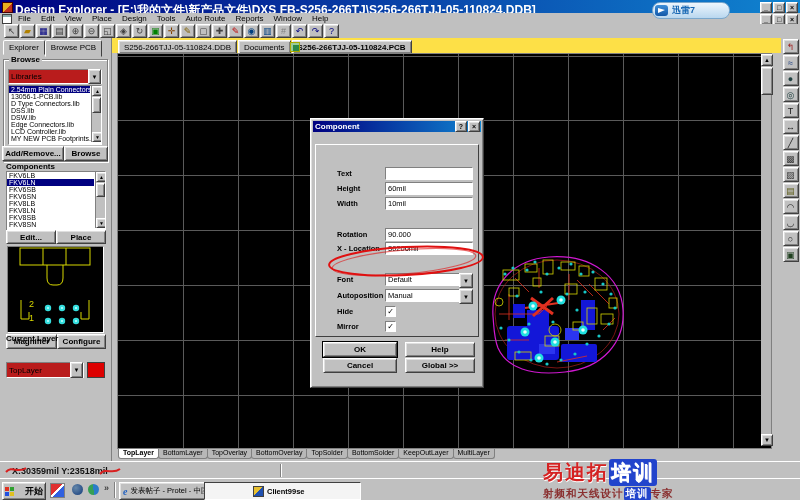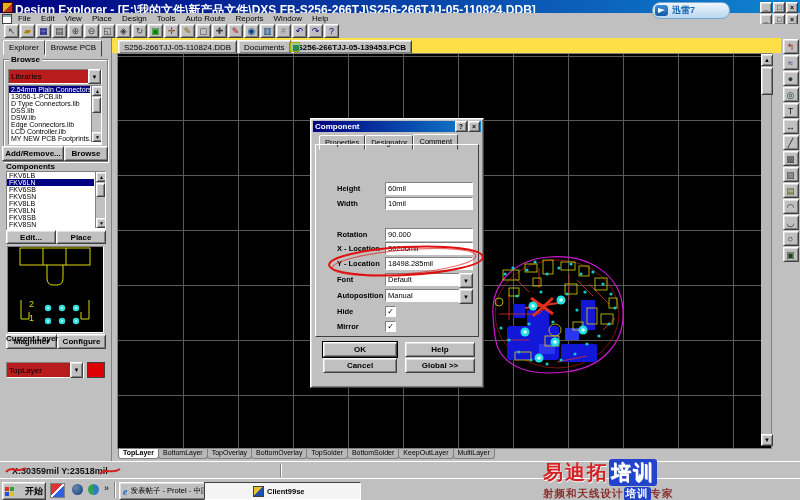--- a/index.html
+++ b/index.html
@@ -107,21 +107,21 @@
       <span class="ticon raised" style="color: rgb(0, 0, 128);">↶</span>
       <span class="ticon raised" style="color: rgb(0, 0, 128);">↷</span>
       <span class="ticon raised" style="color: rgb(0, 0, 128);">?</span>
     </div>
 
   <div class="abs" style="left:0;top:38px;width:800px;height:15px;background:#fde047;">
     <span class="abs" style="left:118px;top:2px;display:flex;">
 
     <span class="doctab raised">S256-266TJJ-05-110824.DDB</span>
         <span class="doctab raised">Documents</span>
-        <span class="doctab raised active">S256-266TJJ-05-139453.PCB</span>
+        <span class="doctab raised active">S256-266TJJ-05-110824.PCB</span>
       </span>
     <span class="abs" style="left:290px;top:4px;width:8px;height:8px;background:#2a8a4a;border:1px solid #aa0;box-shadow:inset 2px 2px 0 #9c9;"></span>
   </div>
 
   <div class="abs" style="left:0;top:38px;width:111px;height:423px;background:#c0c0c0;border-right:1px solid #808080;">
     <div class="abs" style="left:3px;top:2px;">
       
     <span class="sbtab">Explorer</span><span class="sbtab active">Browse PCB</span></div>
 
     <div class="abs" style="left:3px;top:21px;width:103px;height:101px;border:1px solid #808080;box-shadow:1px 1px 0 #fff, inset 1px 1px 0 #fff;"></div>
@@ -360,44 +360,41 @@
     </div>
 
   <div class="abs raised" style="left:310px;top:118px;width:172px;height:268px;z-index:5;">
     <div class="titlebar" style="margin:2px;height:11px;">
       <span style="font-size:8px;font-weight:bold;margin-left:2px;">Component</span>
       <span style="margin-left:auto;display:flex;gap:1px;margin-right:1px;">
         <span class="raised btn ctlbtn">?</span>
         <span class="raised btn ctlbtn">×</span>
       </span>
     </div>
-    <div style="margin-left:8px;margin-top:3px;">
-      
-    <span class="dtab">Properties</span><span class="dtab">Designator</span><span class="dtab active">Comment</span></div>
     <div class="abs" style="left:4px;top:25px;width:162px;height:191px;border:1px solid;border-color:#fff #404040 #404040 #fff;"></div>
 
+    <div class="drow" style="top:48px;">
+        <span class="dlabel">Text</span>
+        <span class="dfield"></span>
+      </div>
     <div class="drow" style="top:63px;">
         <span class="dlabel">Height</span>
         <span class="dfield">60mil</span>
       </div>
     <div class="drow" style="top:78px;">
         <span class="dlabel">Width</span>
         <span class="dfield">10mil</span>
       </div>
     <div class="drow" style="top:109px;">
         <span class="dlabel">Rotation</span>
         <span class="dfield">90.000</span>
       </div>
     <div class="drow" style="top:123px;">
         <span class="dlabel">X - Location</span>
         <span class="dfield">30206mil</span>
-      </div>
-    <div class="drow" style="top:138px;">
-        <span class="dlabel">Y - Location</span>
-        <span class="dfield">18498.285mil</span>
       </div>
     <div class="drow" style="top:170px;">
         <span class="dlabel">Autoposition</span>
         <span class="dfield sel">Manual</span>
         <span class="dselbtn raised btn">▼</span>
       </div>
     <div class="drow" style="top:154px;">
         <span class="dlabel">Font</span>
         <span class="dfield sel">Default</span>
         <span class="dselbtn raised btn">▼</span>

